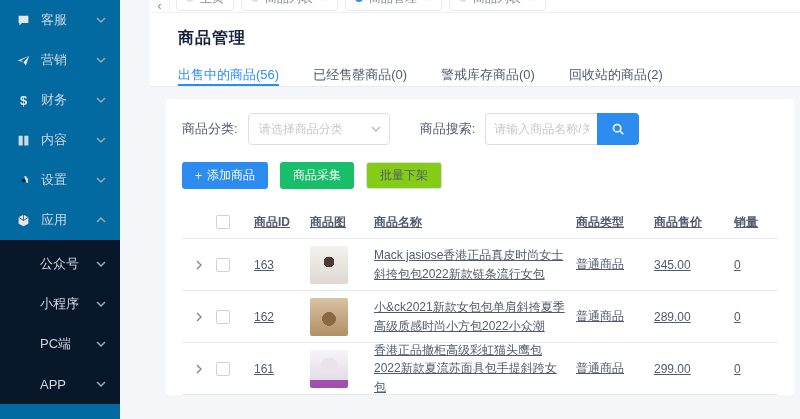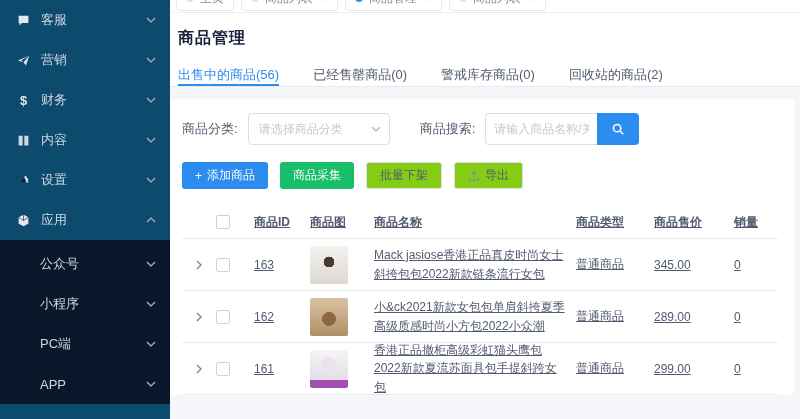--- a/index.html
+++ b/index.html
@@ -1,21 +1,21 @@
 <!DOCTYPE html>
 <html><head>
 <meta charset="utf-8">
 <style>
   * { margin:0; padding:0; box-sizing:border-box; }
   html,body { width:800px; height:419px; overflow:hidden;
     font-family:"Liberation Sans","DejaVu Sans",sans-serif; background:#f5f6fa; }
 
   
-  .sidebar { position:absolute; left:0; top:0; width:170px; height:419px;
-    background:#0c4a6e; z-index:5; }
+  .sidebar { position:absolute; left:0; top:0; width:120px; height:419px;
+    background:#0369a1; z-index:5; }
   .side-item { height:40px; display:flex; align-items:center; padding:0 14px 0 16px;
     color:#cfd6de; font-size:13px; cursor:pointer; }
   .side-item .micon { width:15px; height:15px; margin-right:10px; display:flex;
     align-items:center; justify-content:center; color:#e3e8ee; }
   .side-item .micon svg { width:13px; height:13px; }
   .chev { margin-left:auto; color:#9aa7b5; display:flex; }
   .chev svg { width:10px; height:10px; }
   .submenu { background:#08172a; padding-top:4px; }
   .sub-item { height:40px; display:flex; align-items:center; padding:0 14px 0 40px;
     color:#cfd6de; font-size:13px; cursor:pointer; }
@@ -287,27 +287,20 @@
       <button class="btn btn-primary">
         <span>+</span>
         <span>添加商品</span>
       </button>
       <button class="btn btn-success">
         <span>商品采集</span>
       </button>
       <button class="btn btn-default">
         <span>批量下架</span>
       </button>
-      <button class="btn btn-default">
-        <svg viewBox="0 0 14 14" fill="none" stroke="currentColor" stroke-width="1.3">
-            <path d="M7 9V2M4.5 4.5L7 2l2.5 2.5"></path>
-            <path d="M2 9v3h10V9"></path>
-          </svg>
-        <span>导出</span>
-      </button>
     </div>
 
     <div class="table">
       <div class="trow thead">
         <div class="col-expand"></div>
         <div class="col-check">
           <span class="checkbox"></span>
         </div>
         <div class="col-id">商品ID</div>
         <div class="col-img">商品图</div>

